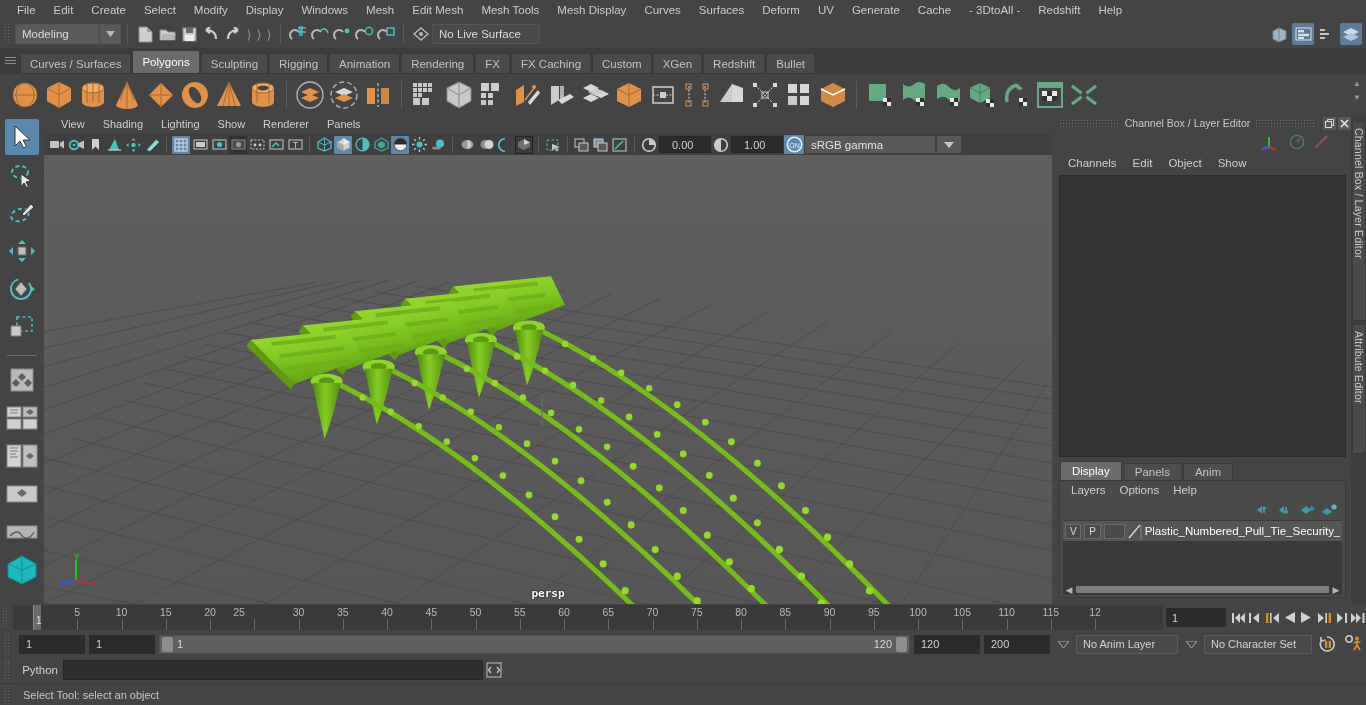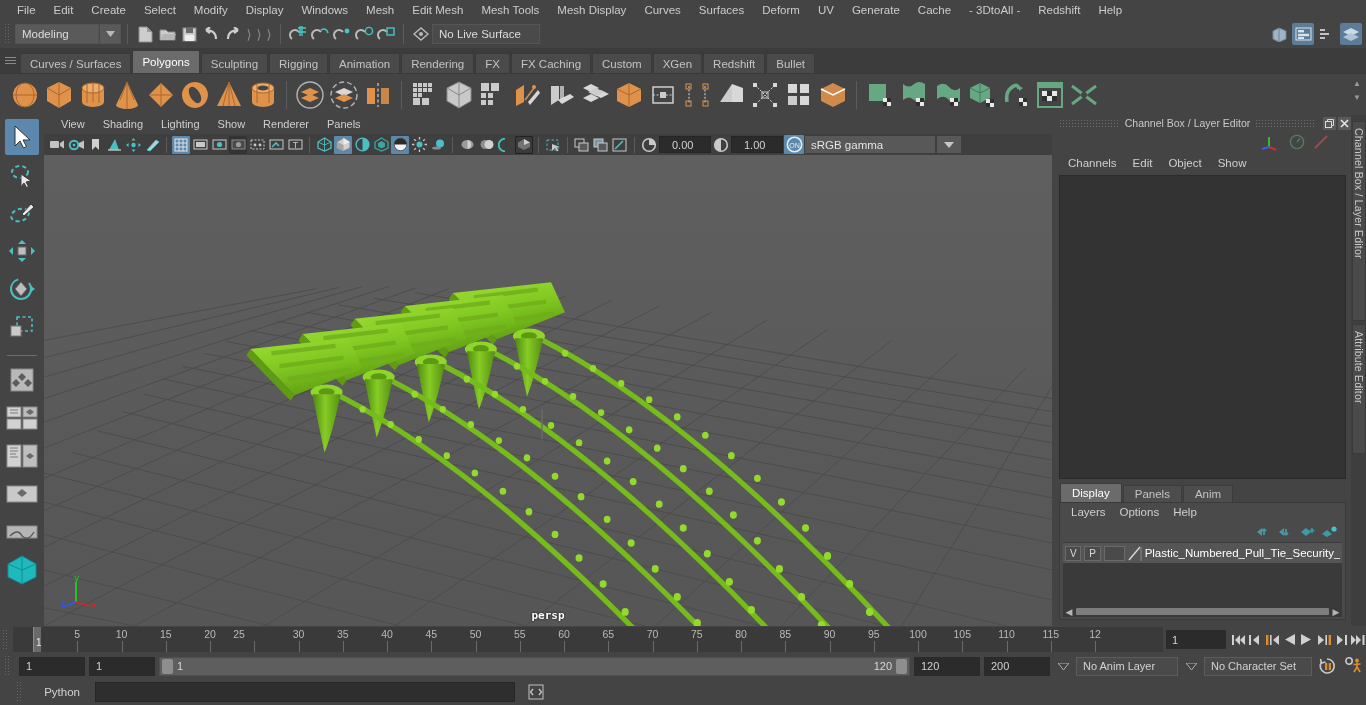--- a/index.html
+++ b/index.html
@@ -138,21 +138,21 @@
   .rangebar{ flex:0 0 26px; height:26px; background:#444; display:flex; align-items:center; padding-left:4px; gap:4px;}
   .rfield{ width:66px;height:19px;background:#2b2b2b;color:#cfcfcf;font-size:11px;display:flex;align-items:center;padding-left:6px;border:1px solid #2a2a2a;}
   .rangewell{ flex:1 1 auto; height:19px; background:#5e5e5e; border:1px solid #4f4f4f; display:flex; align-items:center; justify-content:space-between; padding:0 2px; position:relative;}
   .rgrip{ width:11px;height:15px;background:#8e8e8e;border-radius:2px;}
   .rlbl{ font-size:11px; color:#d8d8d8;}
   .dd-arrow{ width:18px;height:19px;display:flex;align-items:center;justify-content:center;color:#b0b0b0;font-size:9px;}
   .ddfield{ width:102px;height:19px;background:#4a4a4a;border:1px solid #5c5c5c;color:#d2d2d2;font-size:11px;display:flex;align-items:center;padding-left:6px;}
   .ddfield.wide{ width:108px; }
 
   
-  .cmdline{ flex:0 0 26px; height:26px; background:#444; display:flex; align-items:center; padding-left:16px; gap:11px;}
+  .cmdline{ flex:0 0 26px; height:26px; background:#444; display:flex; align-items:center; padding-left:4px; gap:1px;}
   .cl-label{ width:46px; text-align:right; font-size:11.5px; color:#d2d2d2; padding-right:4px;}
   .cl-input{ width:420px;height:20px;background:#2e2e2e;border:1px solid #272727;}
   .cl-out{ flex:1 1 auto; height:20px; background:#3a3a3a; border:1px solid #303030; color:#cfcfcf; font-size:11px; display:flex; align-items:center; padding-left:6px;}
   .cl-btn{ width:20px;height:20px;display:flex;align-items:center;justify-content:center;margin-right:2px;}
 
   
   .helpline{ flex:0 0 22px; height:22px; background:#444; display:flex; align-items:center; padding-left:4px; border-top:1px solid #3c3c3c;}
   .hl-text{ font-size:11px; color:#c6c6c6; padding-left:8px;}
 </style>
 </head>
@@ -1399,13 +1399,17 @@
     <div class="cl-label">Python</div>
     <input class="cl-input" type="text" style="color: rgb(220, 220, 220); font-size: 11px; padding-left: 5px; outline: none;" value="">
     <div class="cl-btn">
       <svg width="16" height="16" viewBox="0 0 16 16">
           <rect x="1" y="1" width="14" height="14" fill="none" stroke="#bfbfbf"></rect>
           <path d="M5 5 L2.5 8 L5 11 M11 5 L13.5 8 L11 11" stroke="#bfbfbf" stroke-width="1.4" fill="none"></path>
         </svg>
     </div>
   </div>
 
+  <div class="helpline">
+    <div class="gripdots"></div>
+    <div class="hl-text">Select Tool: select an object</div>
+  </div>
 </div>
 
 </body></html>

